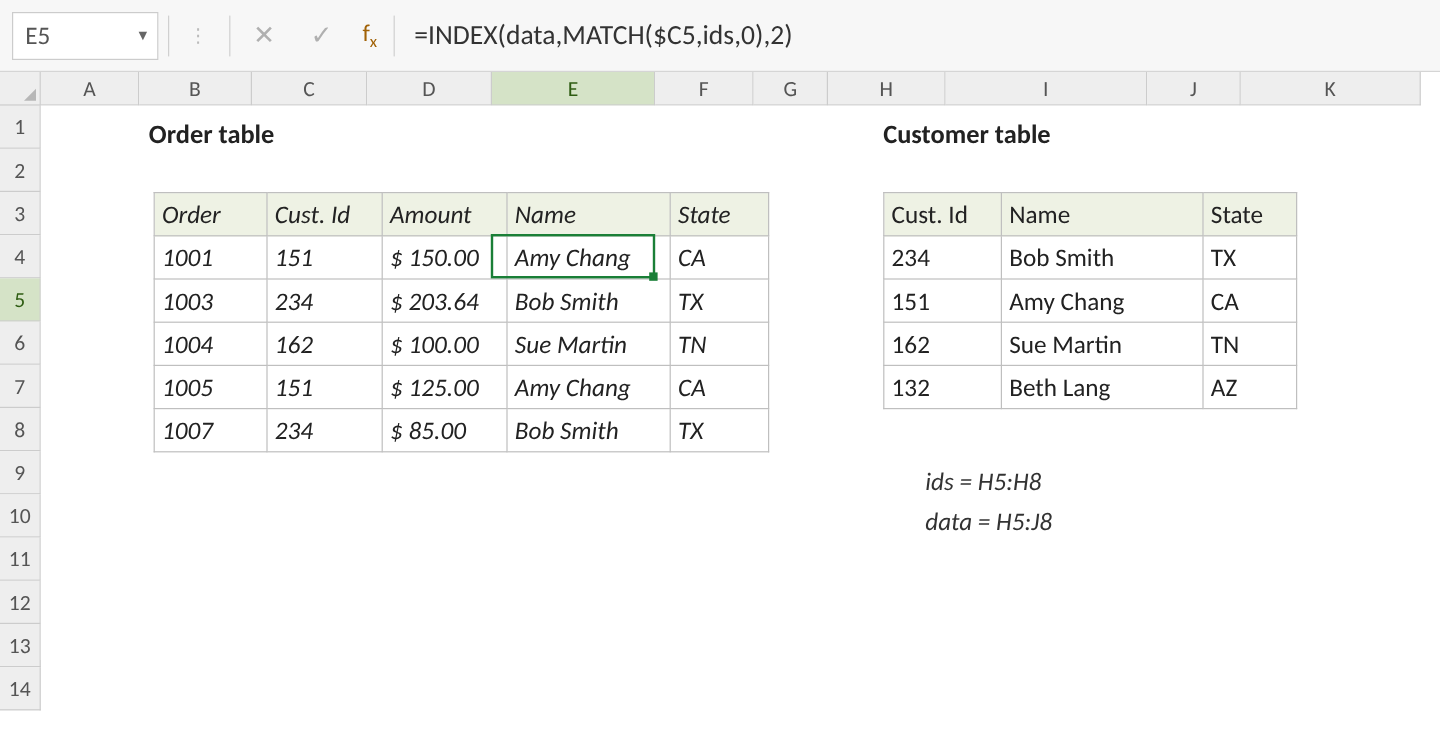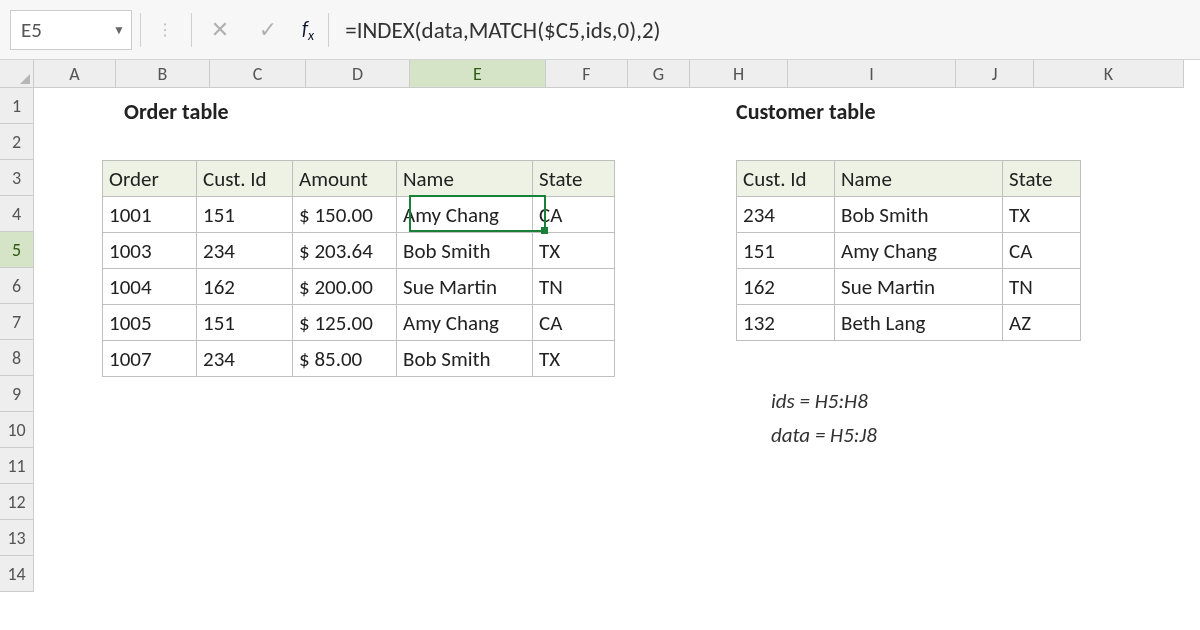--- a/index.html
+++ b/index.html
@@ -52,21 +52,21 @@
     padding: 0 8px;
     letter-spacing: 2px;
   }
   .fb-btn {
     width: 40px;
     text-align: center;
     color: #b0b0b0;
     font-size: 22px;
   }
   .fb-check { color: #b0b0b0; }
-  .fx { font-style: italic; color: #0f172a; font-size: 20px; padding: 0 6px; }
+  .fx { color: #a16207; font-size: 20px; padding: 0 6px; }
   .formula {
     font-size: 23px;
     color: #333;
     padding-left: 8px;
     flex: 1;
     font-family: Calibri, Arial, sans-serif;
   }
 
   .grid-wrap { display: flex; height: 570px; }
   .corner {
@@ -215,21 +215,21 @@
       <div class="row-h">12</div>
       <div class="row-h">13</div>
       <div class="row-h">14</div>
     </div>
 
   <div class="sheet">
 
     <div class="title" style="left:90px; top:10px;">Order table</div>
     <div class="title" style="left:702px; top:10px;">Customer table</div>
 
-    <table class="tbl" style="left:68px; top:72px;">
+    <table class="tbl" style="left:94px; top:72px;font-style:italic;">
       <colgroup>
           <col style="width:94px">
           <col style="width:96px">
           <col style="width:104px">
           <col style="width:136px">
           <col style="width:82px">
         </colgroup>
       <thead>
           <tr>
         <th>Order</th>
@@ -250,21 +250,21 @@
           <tr>
             <td class="ra">1003</td>
             <td class="ra">234</td>
             <td class="ra amt">$ 203.64</td>
             <td>Bob Smith</td>
             <td>TX</td>
           </tr>
           <tr>
             <td class="ra">1004</td>
             <td class="ra">162</td>
-            <td class="ra amt">$ 200.00</td>
+            <td class="ra amt">$ 100.00</td>
             <td>Sue Martin</td>
             <td>TN</td>
           </tr>
           <tr>
             <td class="ra">1005</td>
             <td class="ra">151</td>
             <td class="ra amt">$ 125.00</td>
             <td>Amy Chang</td>
             <td>CA</td>
           </tr>

